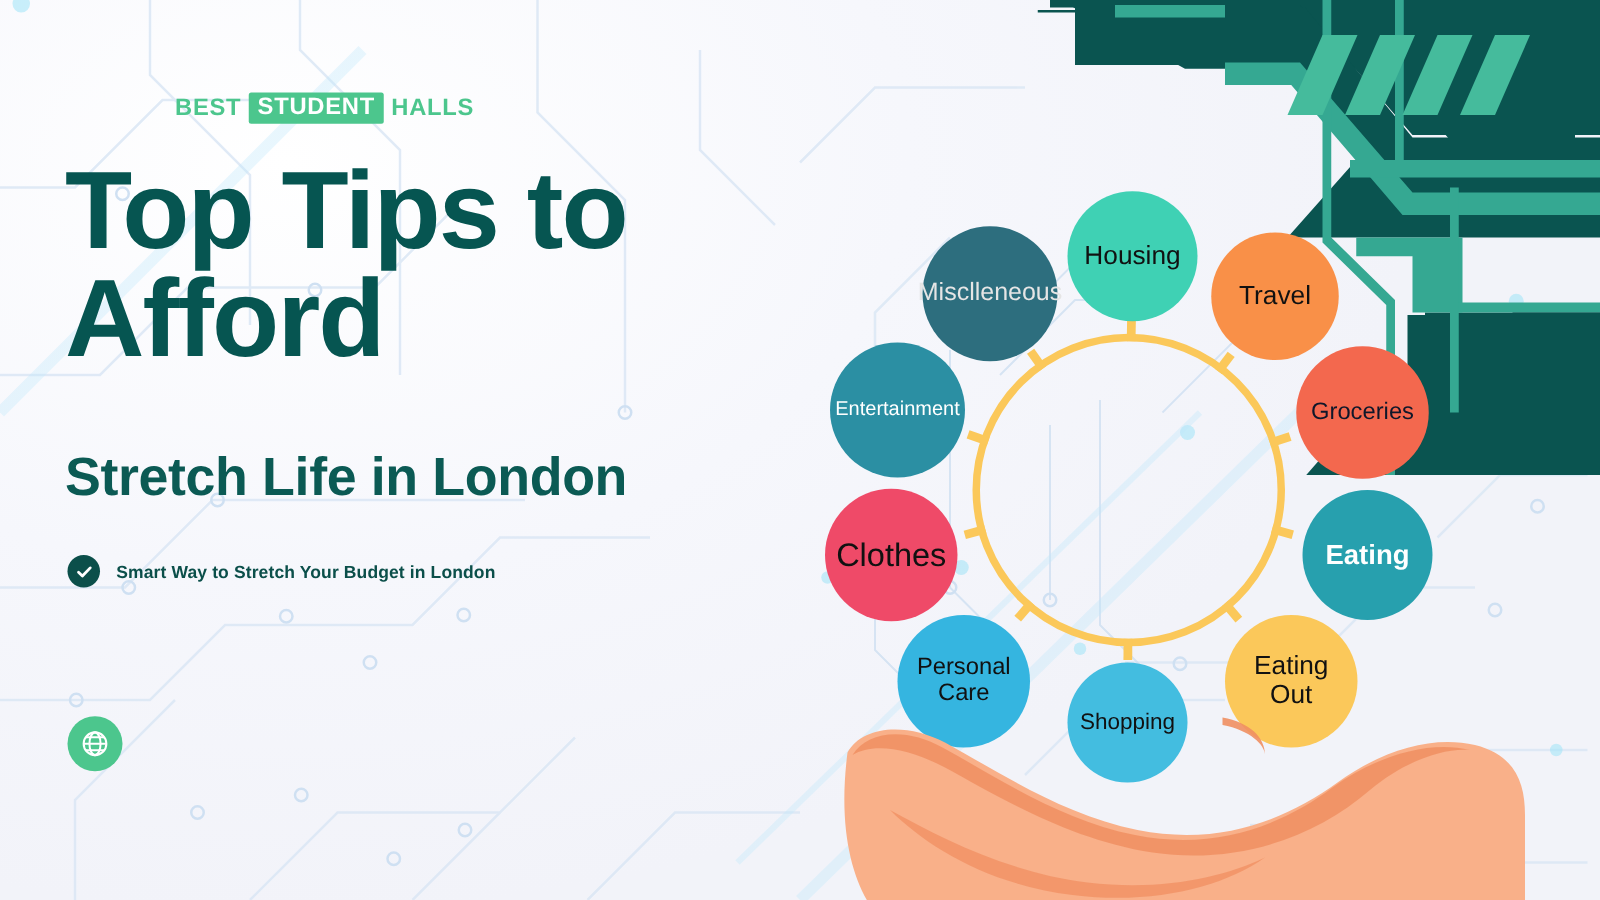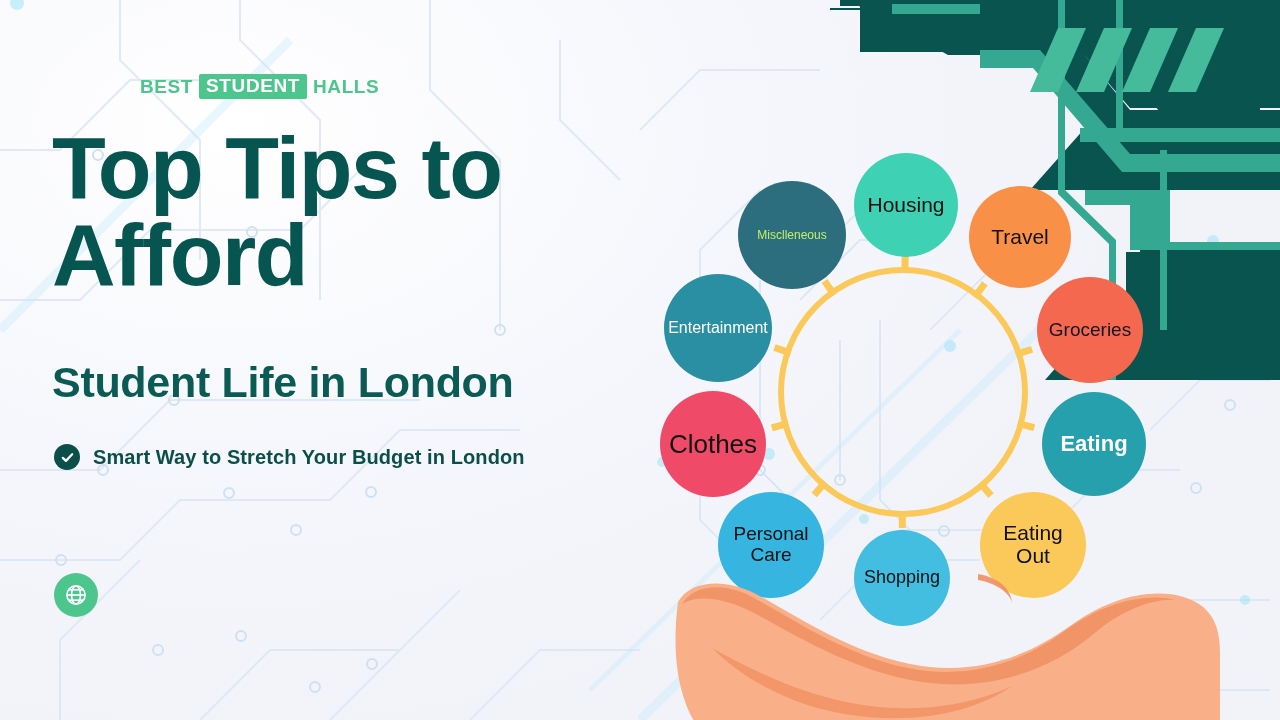--- a/index.html
+++ b/index.html
@@ -46,21 +46,21 @@
     font-size:43px; font-weight:600; color:#0b5a54; letter-spacing:-.3px;
   }
   .bullet-row{
     position:absolute; left:54px; top:444px;
     display:flex; align-items:center; gap:13px;
   }
   .check-ic{
     width:26px; height:26px; border-radius:50%; background:#0b4f4a;
     display:flex; align-items:center; justify-content:center; flex:0 0 auto;
   }
-  .bullet-text{ font-size:20px; font-weight:bold; color:#0b4f4a; letter-spacing:.1px; }
+  .bullet-text{ font-size:14px; font-weight:bold; color:#0b4f4a; letter-spacing:.1px; }
 
   .site-row{
     position:absolute; left:54px; top:573px;
     display:flex; align-items:center; gap:16px;
   }
   .globe-ic{
     width:44px; height:44px; border-radius:50%; background:#4cc68d;
     display:flex; align-items:center; justify-content:center; flex:0 0 auto;
   }
   .site-text{ font-size:27px; color:#0b4f4a; letter-spacing:-.2px; }
@@ -202,21 +202,21 @@
       <span class="w1">BEST</span>
       <span class="w2">STUDENT</span>
       <span class="w3">HALLS</span>
     </div>
 
     <div class="headline">
       <div>Top Tips to</div>
       <div>Afford</div>
     </div>
 
-    <div class="subhead">Student Life in London</div>
+    <div class="subhead">Stretch Life in London</div>
 
     <div class="bullet-row">
       <span class="check-ic">
         <svg width="15" height="15" viewBox="0 0 16 16">
             <path d="M3 8.4 L6.3 11.6 L13 4.6" fill="none" stroke="#ffffff" stroke-width="2.4" stroke-linecap="round" stroke-linejoin="round"></path>
           </svg>
       </span>
       <span class="bullet-text">Smart Way to Stretch Your Budget in London</span>
     </div>
 
@@ -272,21 +272,21 @@
         </div>
         <div class="bubble" style="left: 78px; top: 492px; width: 106px; height: 106px; background: rgb(53, 181, 224); color: rgb(17, 17, 17); font-size: 19px;">
           <span>Personal Care</span>
         </div>
         <div class="bubble" style="left: 20px; top: 391px; width: 106px; height: 106px; background: rgb(239, 74, 104); color: rgb(17, 17, 17); font-size: 26px;">
           <span>Clothes</span>
         </div>
         <div class="bubble" style="left: 24px; top: 274px; width: 108px; height: 108px; background: rgb(43, 143, 163); color: rgb(255, 255, 255); font-size: 16px;">
           <span>Entertainment</span>
         </div>
-        <div class="bubble" style="left: 98px; top: 181px; width: 108px; height: 108px; background: rgb(45, 110, 126); color: #bef264; font-size: 12px;">
+        <div class="bubble" style="left: 98px; top: 181px; width: 108px; height: 108px; background: rgb(45, 110, 126); color: #e5e5e5; font-size: 20px;">
           <span>Misclleneous</span>
         </div>
       </div>
 
 
     <svg class="hand" width="560" height="170" viewBox="0 0 560 170">
       <path d="M18 42 C30 20, 66 18, 96 34 C140 58, 190 92, 250 104
                C316 117, 368 96, 410 66 C446 40, 486 28, 520 36
                C552 44, 560 66, 560 92 L560 170 L40 170
                C22 146, 10 104, 18 42 Z" fill="#f9b089"></path>

